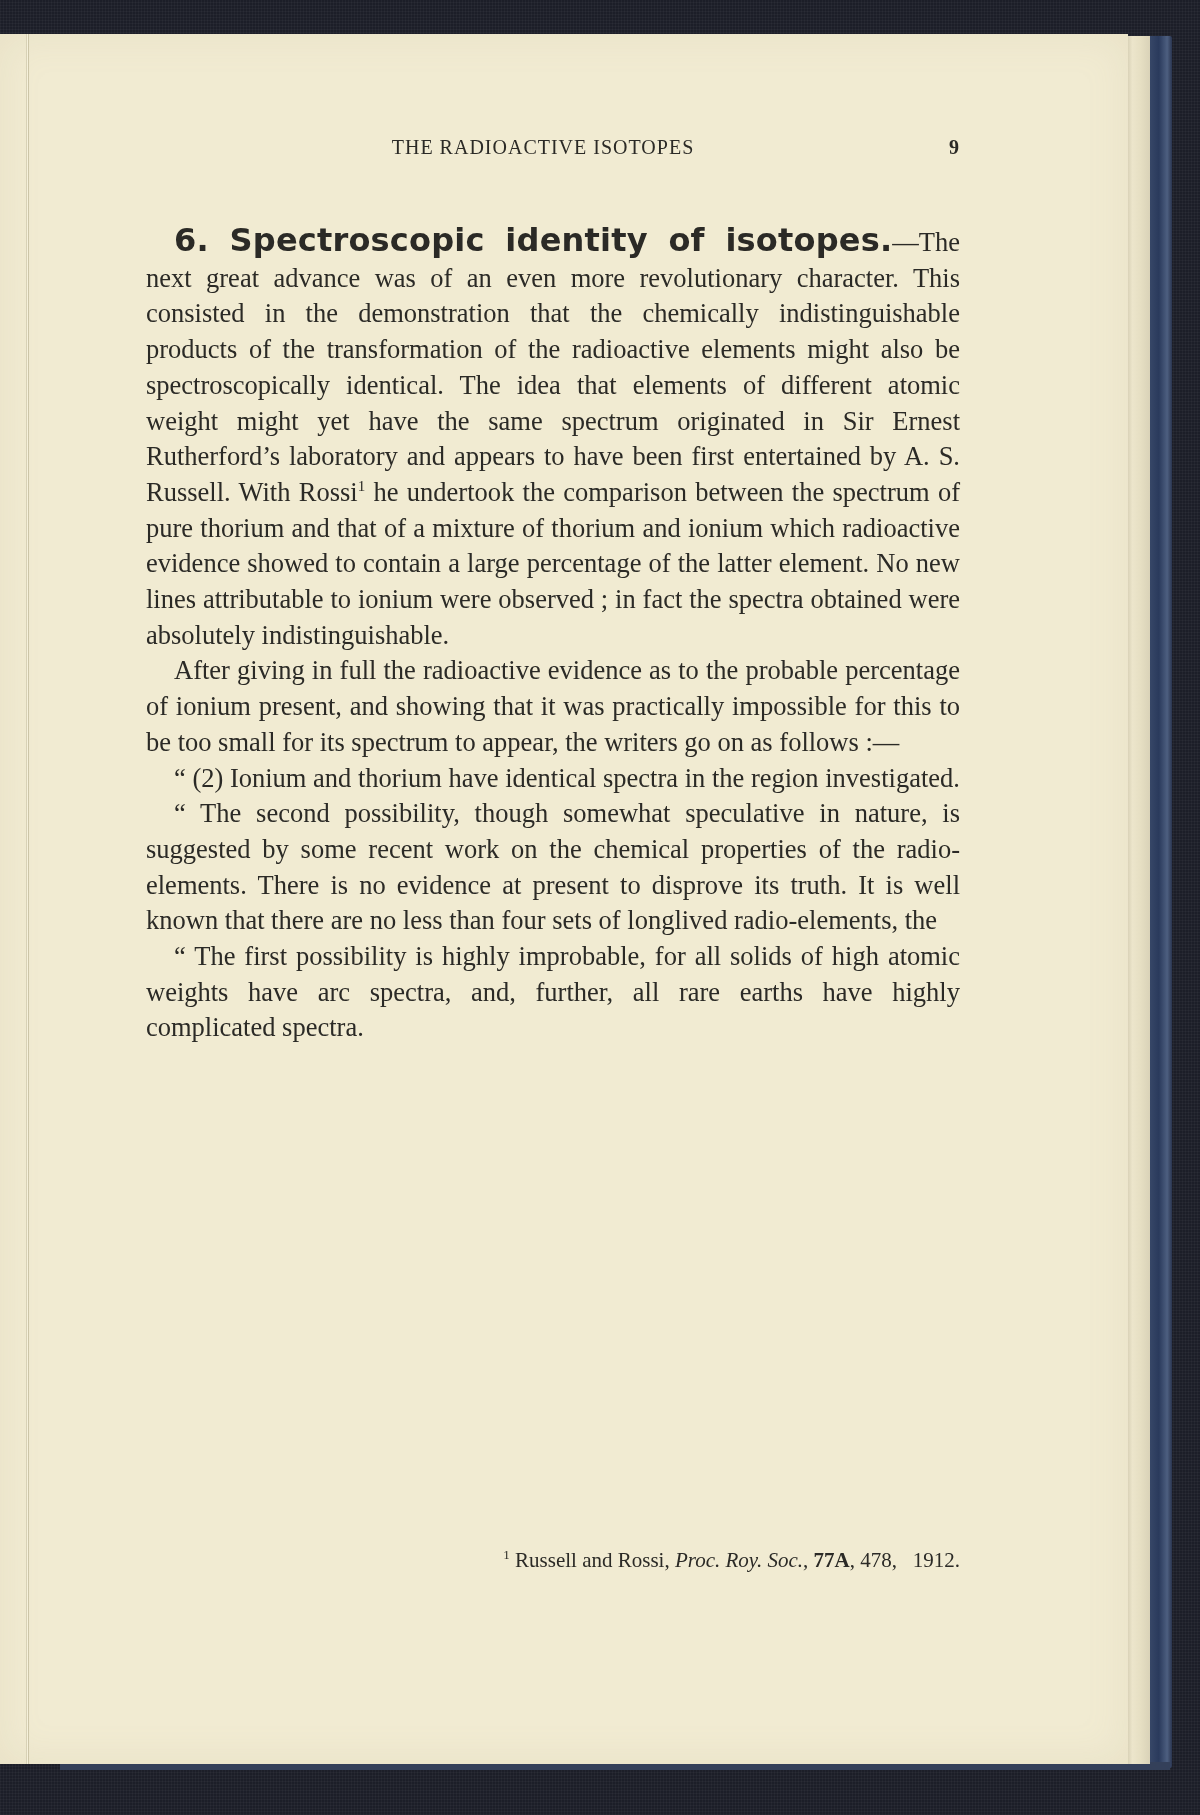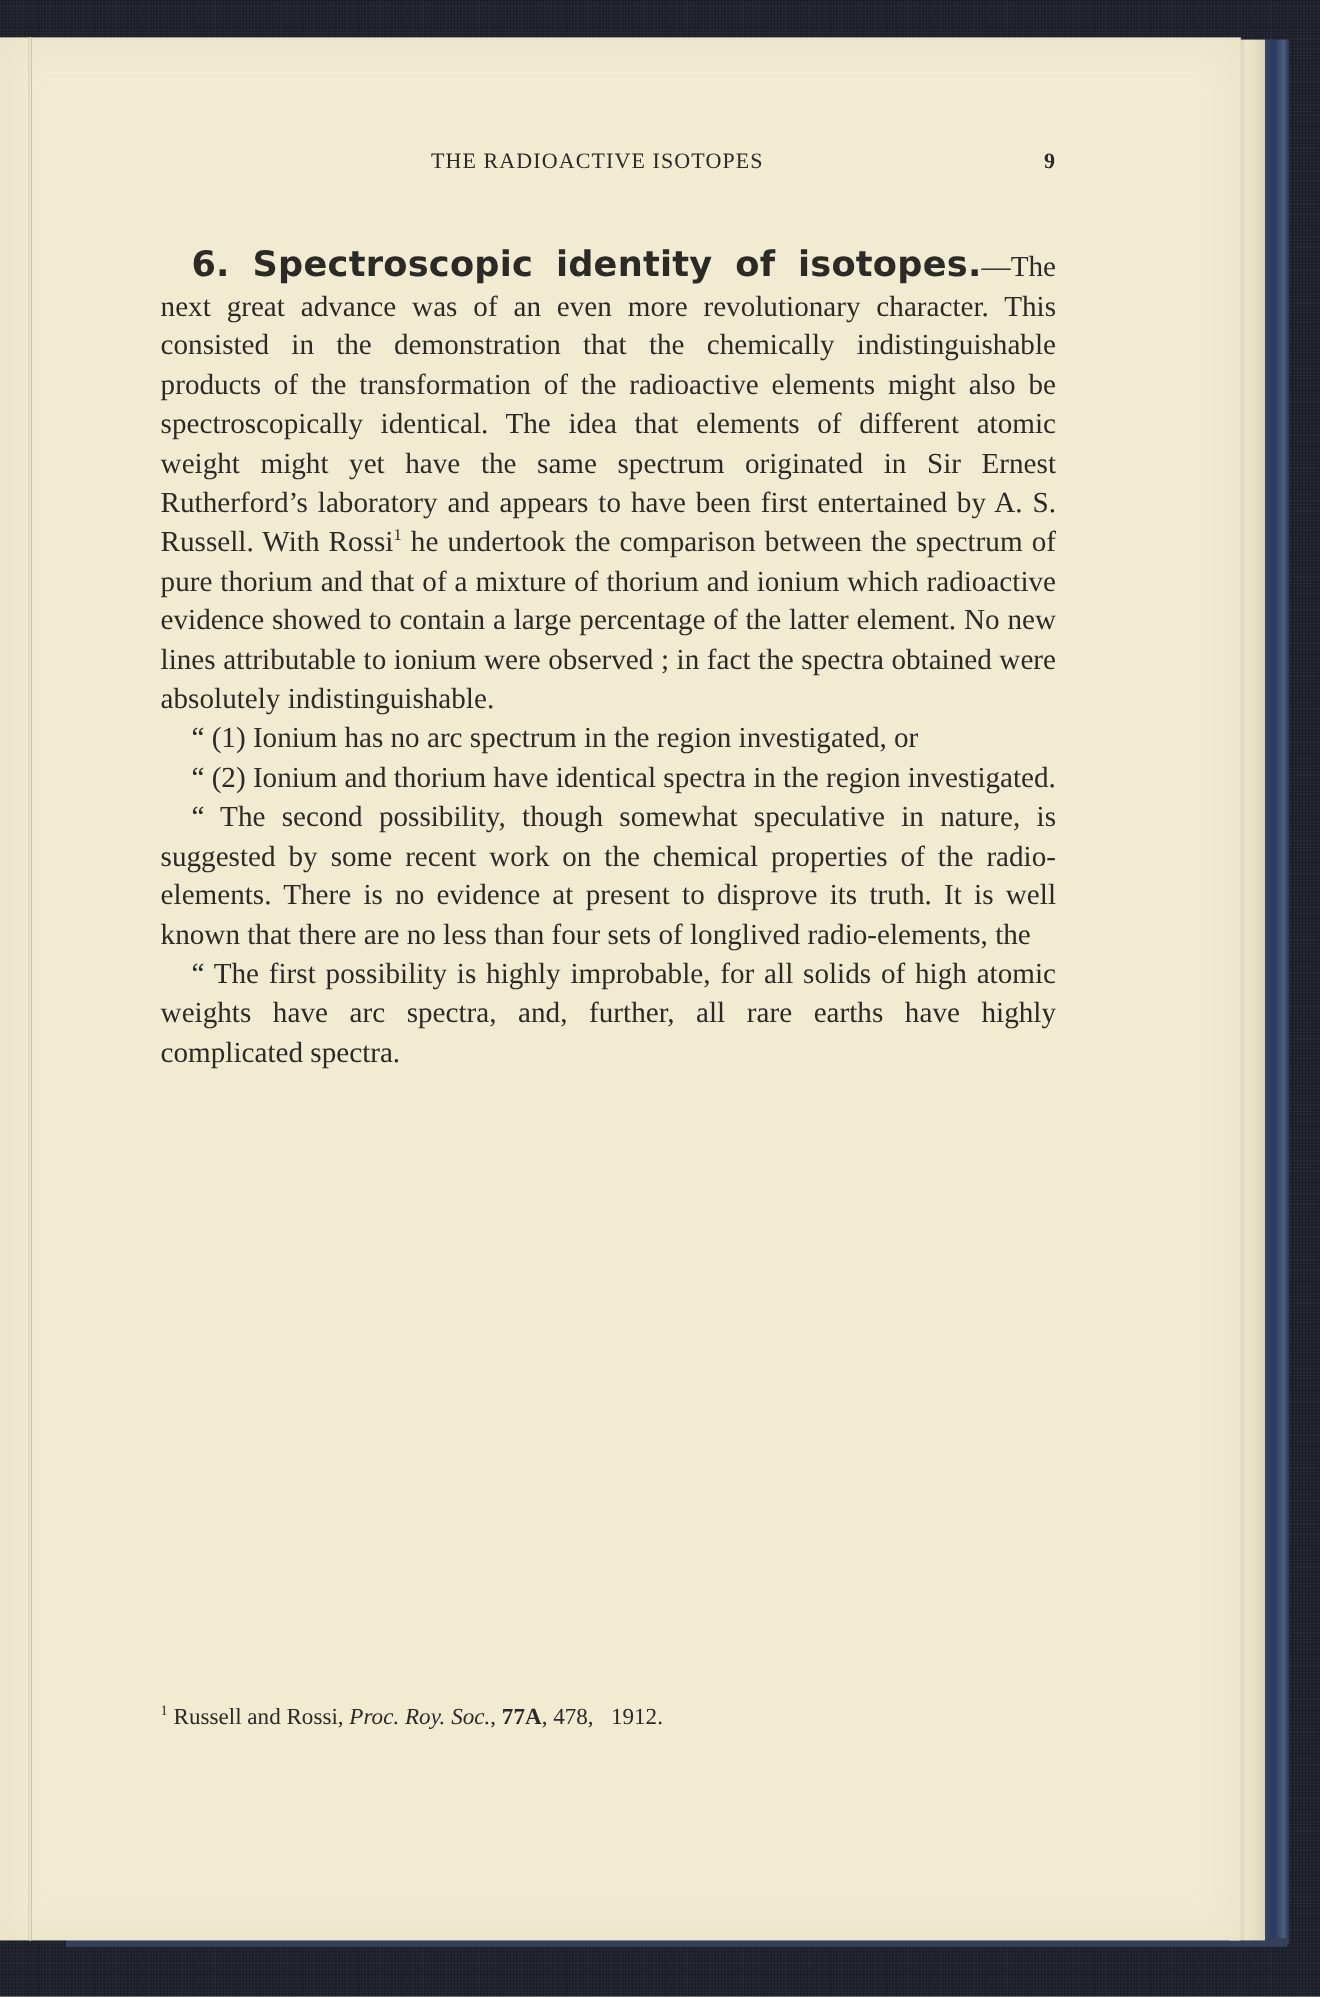--- a/index.html
+++ b/index.html
@@ -48,21 +48,21 @@
     font-size: 26.5px; line-height: 35.7px; color: #2b2a26;
     text-align: justify; hyphens: none;
   }
   .body p { margin: 0; }
   .body p.indent { text-indent: 28px; }
   .body p.section { margin-top: 35px; text-indent: 28px; }
   .section-title { font-family: "DejaVu Sans", "Liberation Sans", sans-serif; font-weight: bold; font-size: 32px; letter-spacing: 0.2px; }
   sup.fn { font-size: 15px; vertical-align: 10px; line-height: 0; }
   .footnote {
     position: absolute; left: 146px; top: 1547px; width: 814px;
-    font-size: 21px; text-align: left; color: #2b2a26;
+    font-size: 21px; text-align: right; color: #2b2a26;
   }
   .footnote sup { font-size: 13px; vertical-align: 8px; }
   .footnote i { font-style: italic; }
   .footnote b { font-weight: bold; }
 </style>
 </head>
 <body>
 
 <div class="cloth"></div>
 <div class="binding-right"></div>
@@ -71,21 +71,21 @@
 <div class="page"></div>
 <div class="gutter-line"></div>
 
 <div class="running-head">
   <span class="running-title">THE RADIOACTIVE ISOTOPES</span>
   <span class="page-number">9</span>
 </div>
 
 <div class="body">
   <p class="section"><span class="section-title"><span>6.</span> <span>Spectroscopic identity of isotopes.</span></span><span>—The next great advance was of an even more revolutionary character. This consisted in the demonstration that the chemically indistin­guishable products of the transformation of the radioactive elements might also be spectroscopically identical. The idea that elements of different atomic weight might yet have the same spectrum originated in Sir Ernest Rutherford’s laboratory and appears to have been first entertained by A. S. Russell. With Rossi</span><sup class="fn">1</sup><span> he undertook the comparison between the spec­trum of pure thorium and that of a mixture of thorium and ionium which radioactive evidence showed to contain a large percentage of the latter element. No new lines attributable to ionium were observed ; in fact the spectra obtained were absolutely indistinguishable.</span></p>
-  <p class="indent">“ (1) Ionium has no arc spectrum in the region investigated, or</p>
+  <p class="indent">After giving in full the radioactive evidence as to the probable percentage of ionium present, and showing that it was prac­tically impossible for this to be too small for its spectrum to appear, the writers go on as follows :—</p>
   <p class="indent">“ (2) Ionium and thorium have identical spectra in the region investigated.</p>
   <p class="indent">“ The second possibility, though somewhat speculative in nature, is suggested by some recent work on the chemical properties of the radio-elements. There is no evidence at present to disprove its truth. It is well known that there are no less than four sets of longlived radio-elements, the</p>
   <p class="indent">“ The first possibility is highly improbable, for all solids of high atomic weights have arc spectra, and, further, all rare earths have highly complicated spectra.</p>
 </div>
 
 <div class="footnote">
   <sup>1</sup>
   <span>Russell and Rossi, </span><i>Proc. Roy. Soc.</i><span>, </span><b>77A</b><span style="white-space:pre">, 478,   1912.</span>
 </div>
 

